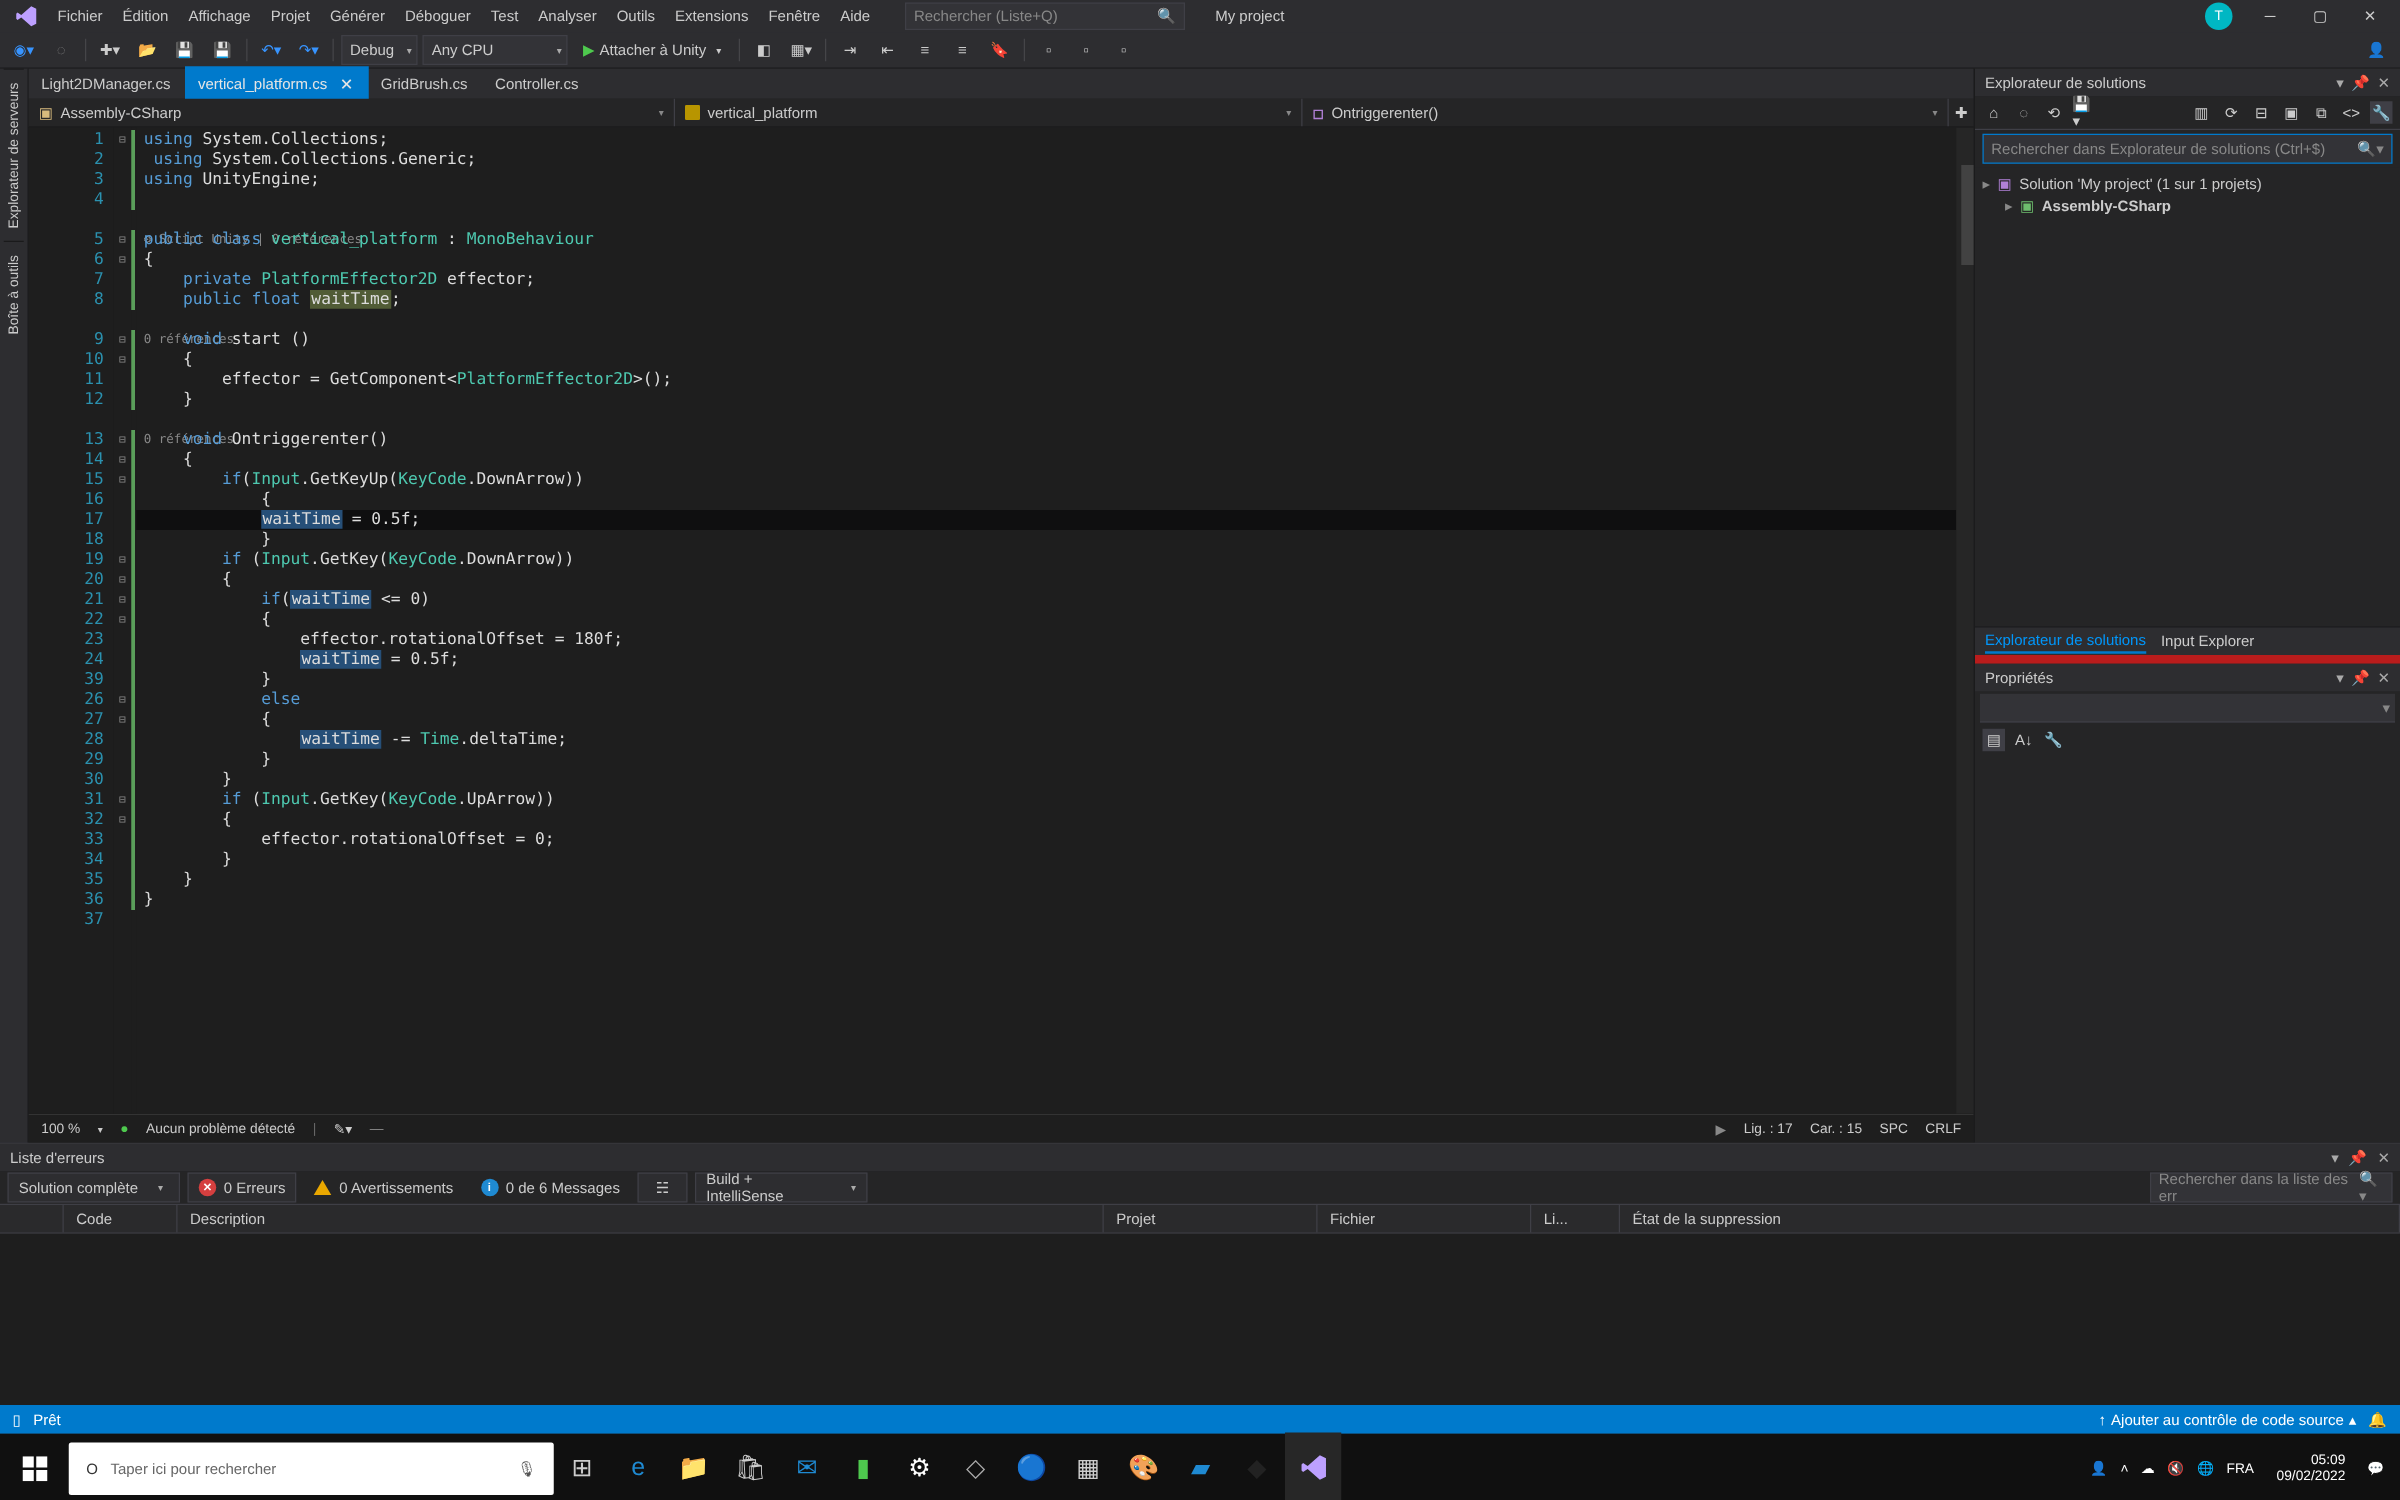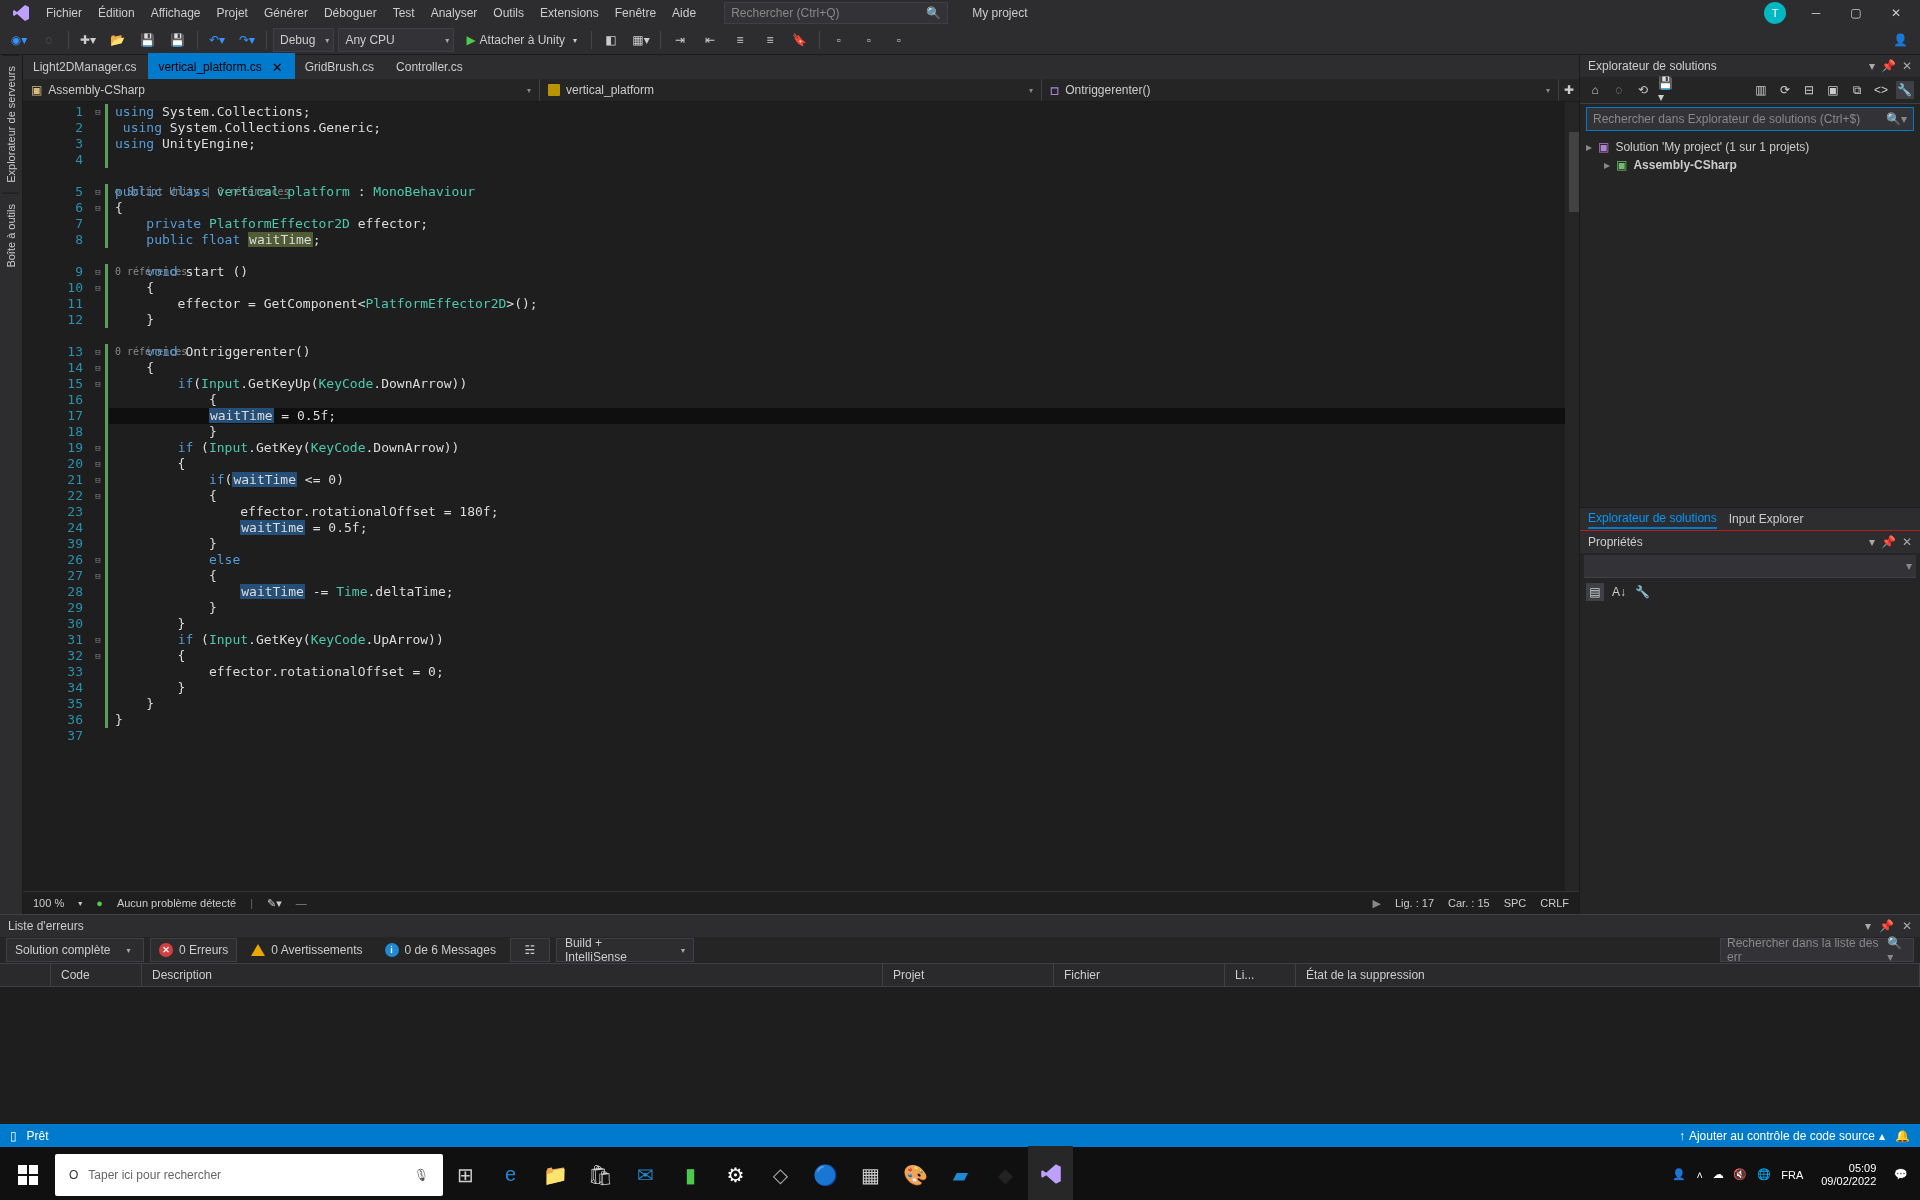--- a/index.html
+++ b/index.html
@@ -110,21 +110,21 @@
 .doc-tabs {
   height:24px;background:#2d2d30;display:flex;align-items:flex-end;
 }
 .doc-tabs .tab {
   height:24px;display:flex;align-items:center;
   padding:0 12px 0 10px;
   color:#ccc;
   border-top:2px solid transparent;
 }
 .doc-tabs .tab.active {
-  background:#007acc;color:#000000;
+  background:#007acc;color:#e5e5e5;
   position:relative;
 }
 .doc-tabs .tab.active .close { margin-left:10px;font-size:13px; }
 .nav-bar {
   height:22px;background:#252526;border-bottom:1px solid #1b1b1c;
   display:flex;align-items:center;
 }
 .nav-bar .ndd {
   flex:1;height:22px;display:flex;align-items:center;padding:0 8px;
   border-right:1px solid #3f3f46;color:#ccc;gap:6px;
@@ -192,21 +192,21 @@
 .tree {
   flex:1;padding:4px 6px;color:#ccc;background:#252526;overflow:auto;
 }
 .tree .row { display:flex;align-items:center;gap:6px;height:18px; }
 .bottom-tabs {
   height:22px;background:#2d2d30;display:flex;align-items:center;gap:12px;padding:0 8px;
   border-top:1px solid #1b1b1c;
 }
 .bottom-tabs .t { color:#ccc;padding:2px 0;white-space:nowrap }
 .bottom-tabs .t.active { color:#0097fb;border-bottom:2px solid #007acc; }
-.prop-panel { border-top:1px solid #b91c1c; }
+.prop-panel { border-top:7px solid #b91c1c; }
 .error-panel {
   height:209px;background:#252526;border-top:1px solid #3f3f46;
   display:flex;flex-direction:column;
 }
 .error-panel .hdr {
   height:22px;display:flex;align-items:center;padding:0 8px;
   background:#2d2d30;justify-content:space-between;color:#ccc;
 }
 .error-panel .filters {
   height:26px;display:flex;align-items:center;gap:6px;padding:0 6px;
@@ -270,21 +270,21 @@
     <span class="item">Projet</span>
     <span class="item">Générer</span>
     <span class="item">Déboguer</span>
     <span class="item">Test</span>
     <span class="item">Analyser</span>
     <span class="item">Outils</span>
     <span class="item">Extensions</span>
     <span class="item">Fenêtre</span>
     <span class="item">Aide</span>
     <div class="search">
-    <span>Rechercher (Ctrl+Q)</span>
+    <span>Rechercher (Liste+Q)</span>
     <span>🔍</span>
   </div>
   <div class="project-name">My project</div>
   <div class="spacer"></div>
   <div class="avatar">T</div>
   <div class="winbtn">─</div>
   <div class="winbtn">▢</div>
   <div class="winbtn">✕</div>
 </div>
 

